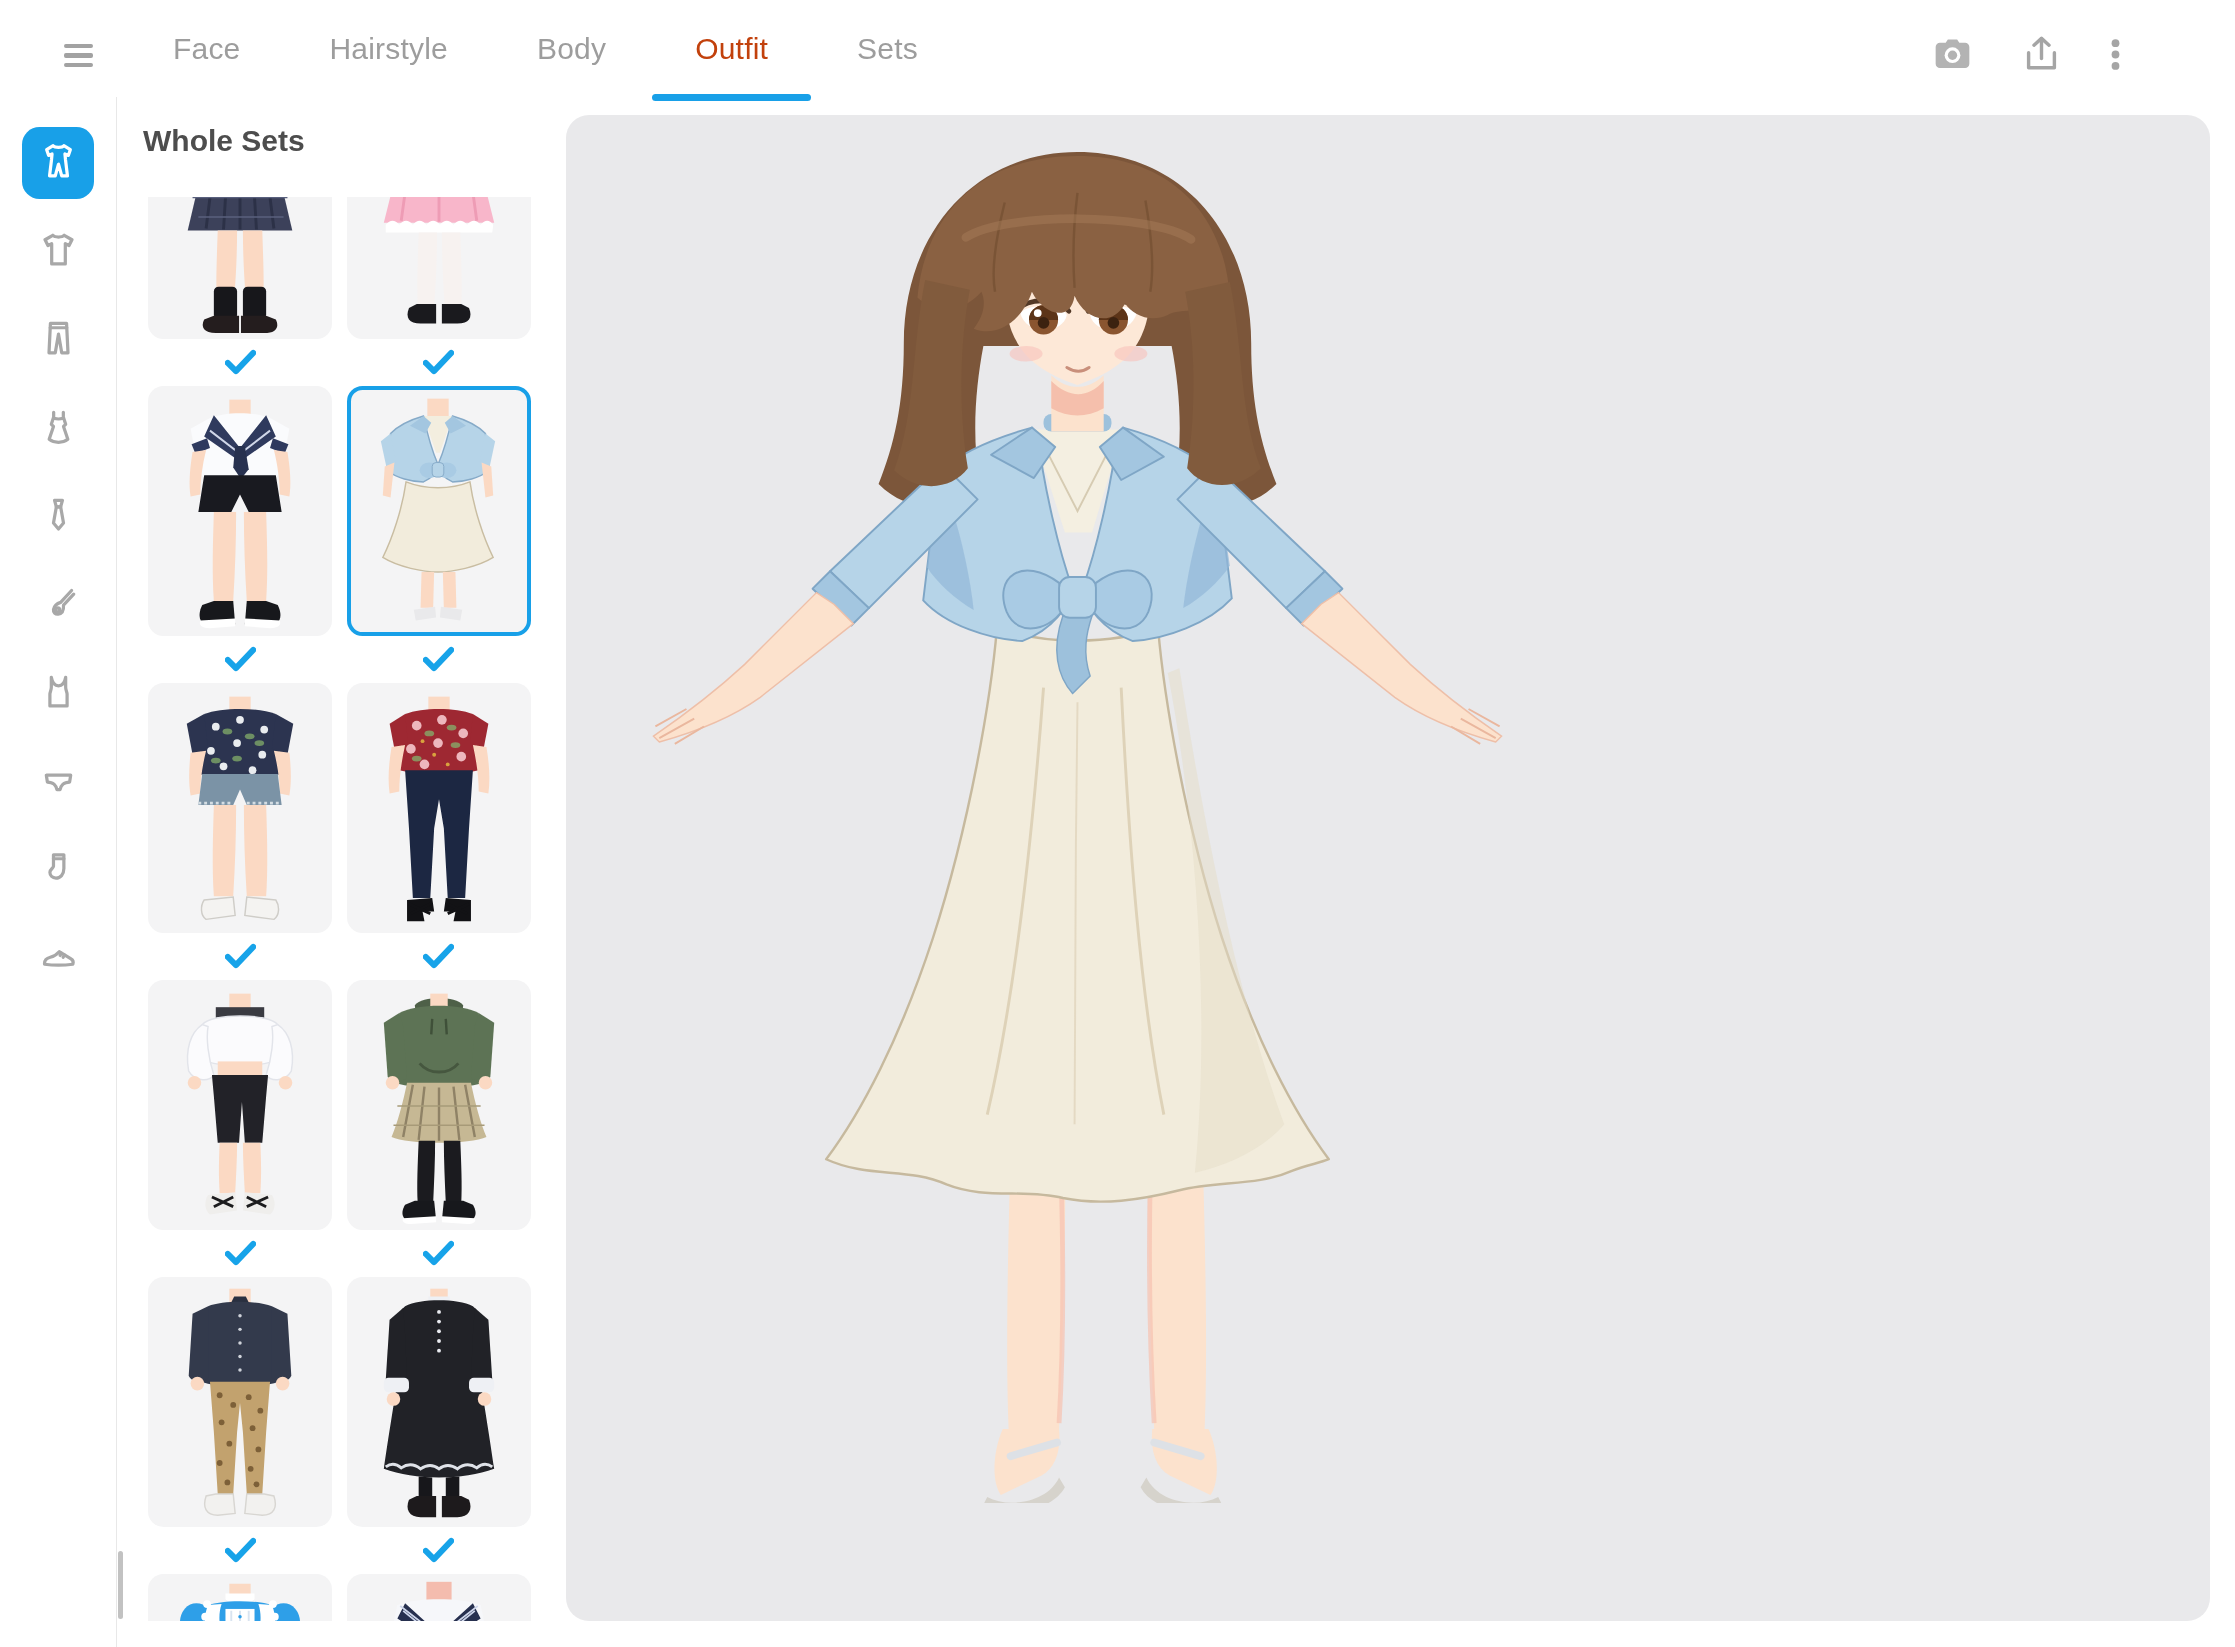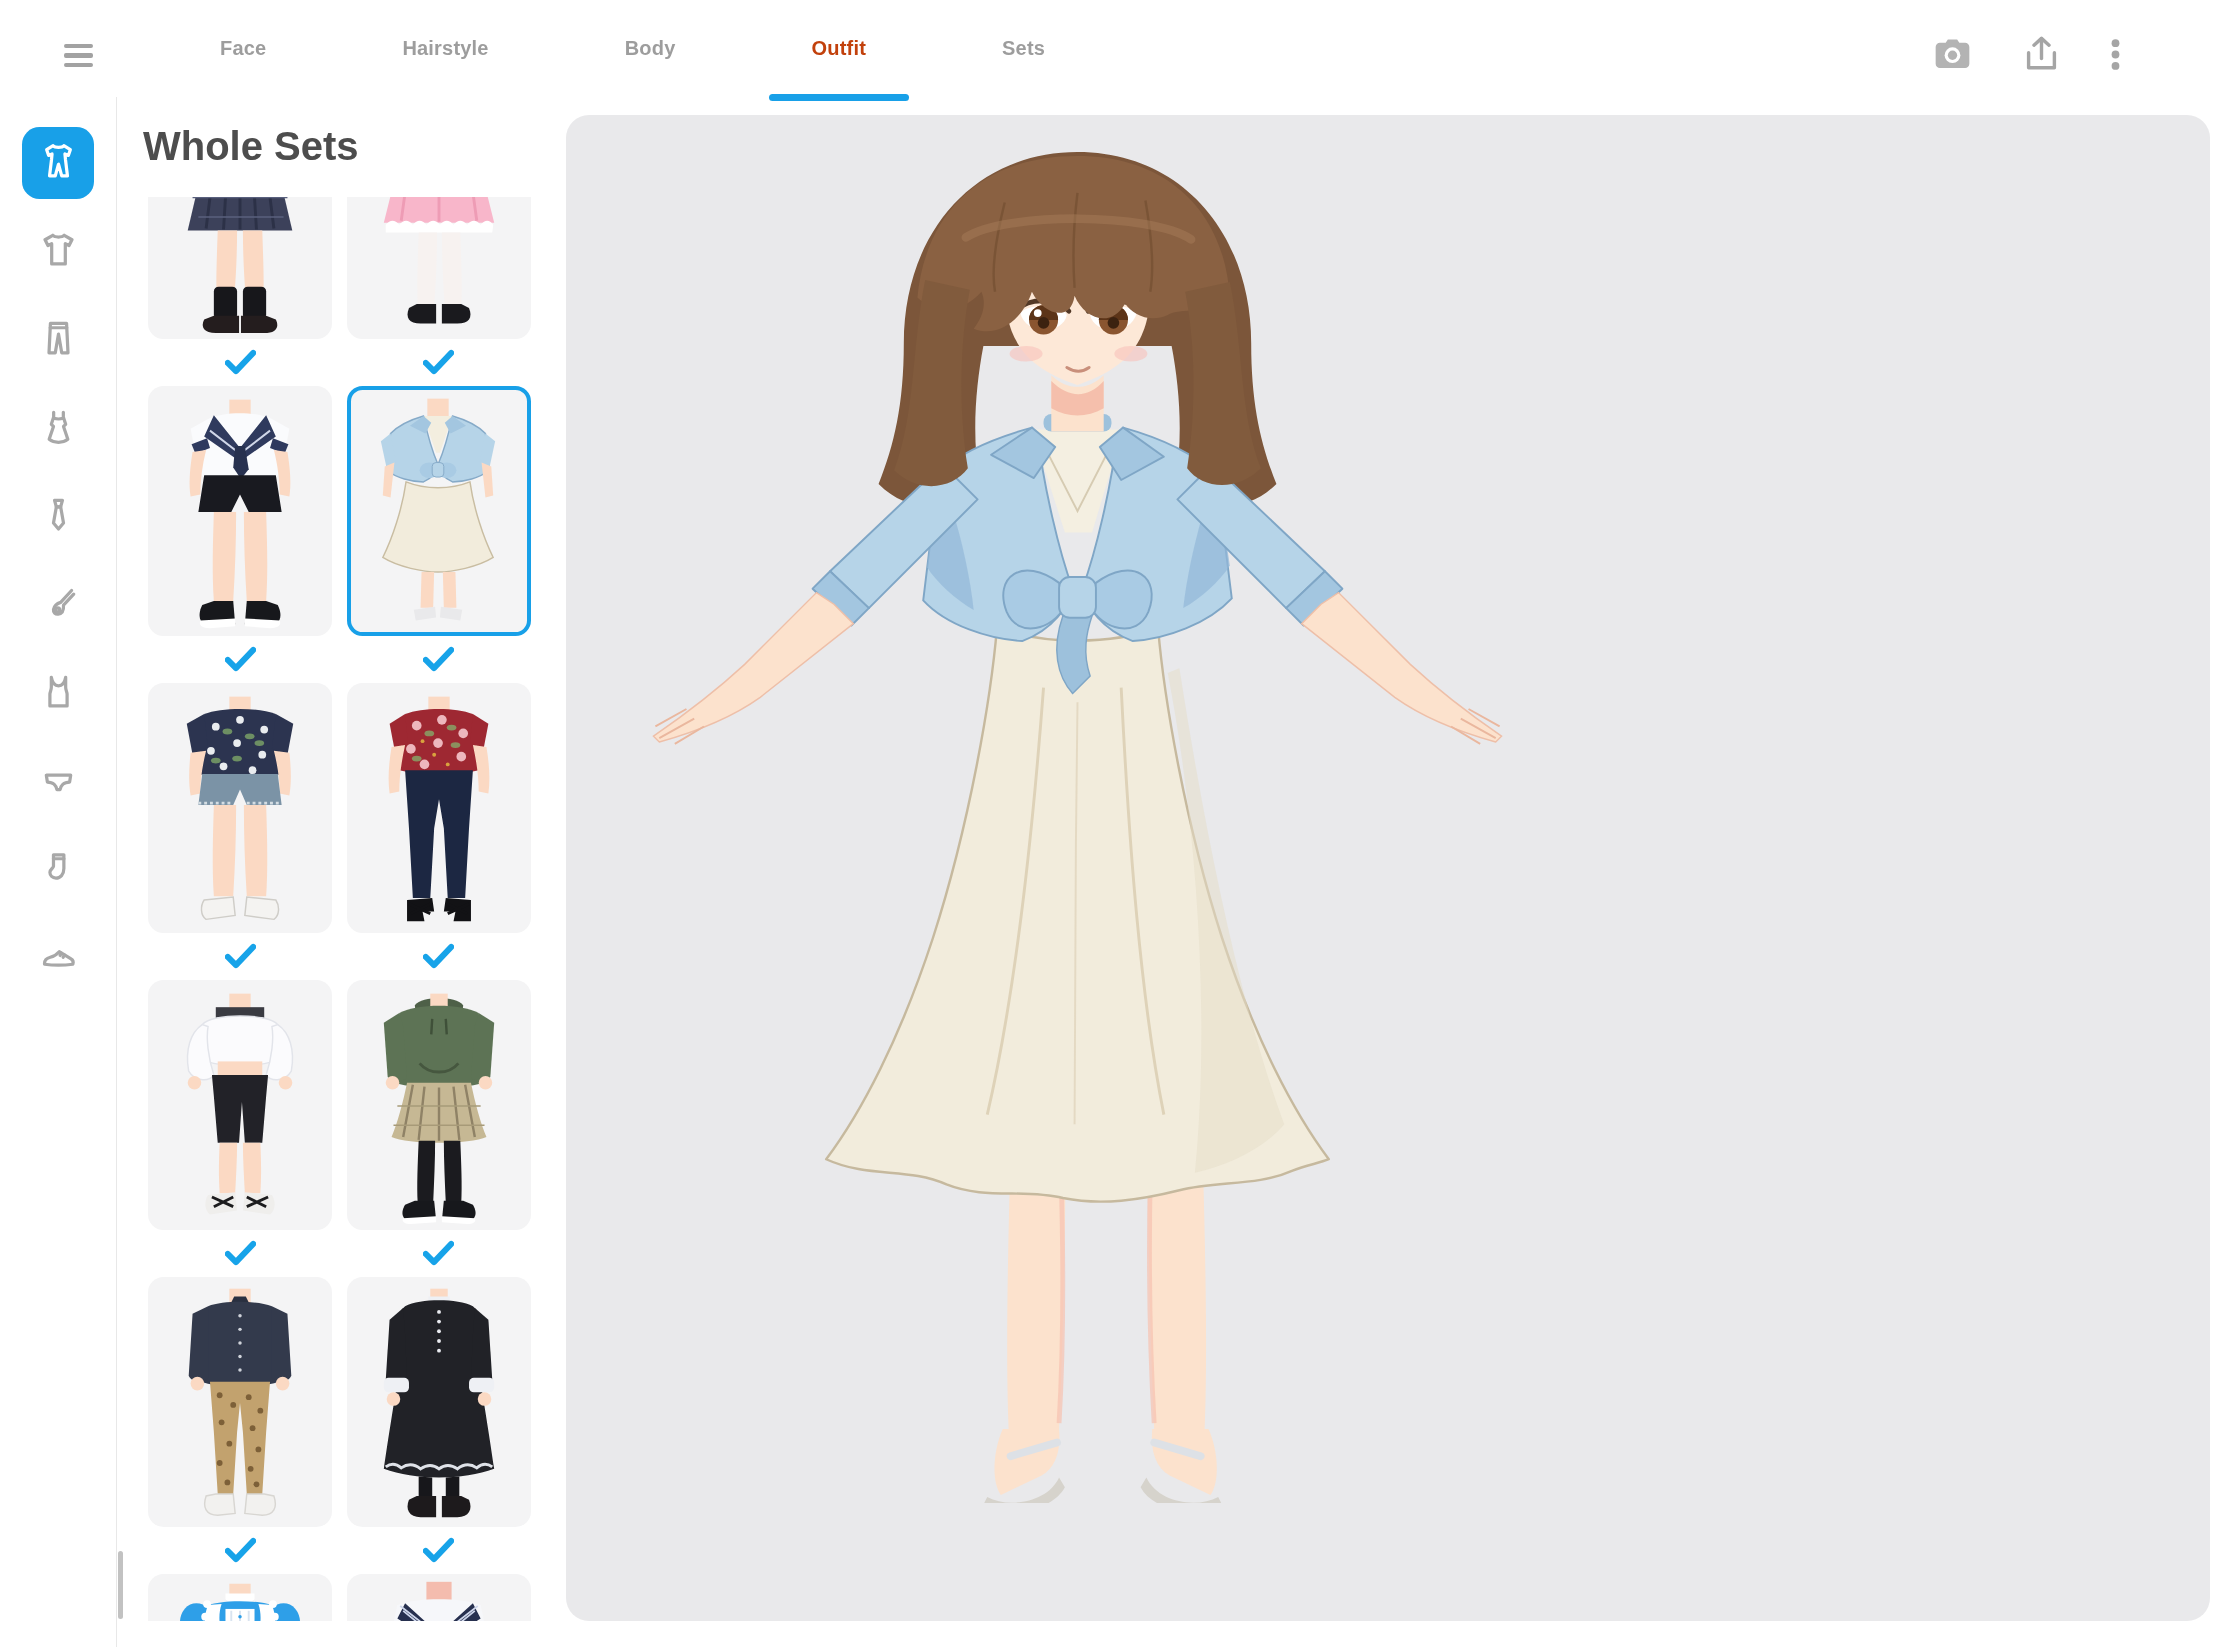--- a/index.html
+++ b/index.html
@@ -5,39 +5,39 @@
   html,body{margin:0;padding:0;background:#ffffff;width:2236px;height:1648px;overflow:hidden;
     font-family:"Liberation Sans",sans-serif;-webkit-font-smoothing:antialiased;}
   #app{position:relative;width:2236px;height:1648px;background:#fff;}
 
   
   #topbar{position:absolute;left:0;top:0;width:2236px;height:97px;background:#fff;z-index:5;}
   #hamburger{position:absolute;left:64px;top:43px;width:31px;height:25px;border:none;background:none;cursor:pointer;padding:0;}
   #hamburger span{display:block;width:29px;height:4.4px;border-radius:1.9px;background:#a2a2a2;margin-bottom:5.3px;}
   #tabs{position:absolute;left:173px;top:0;height:97px;display:flex;align-items:center;gap:89px;}
   .tab{position:relative;border:none;background:none;padding:0;height:97px;display:flex;align-items:center;
-       font-family:"Liberation Sans",sans-serif;font-size:20px;font-weight:700;color:#9d9d9d;cursor:pointer;letter-spacing:0.2px;margin-left:47px;}
+       font-family:"Liberation Sans",sans-serif;font-size:30px;font-weight:400;color:#9d9d9d;cursor:pointer;letter-spacing:0.2px;}
   .tab.active{color:#c2410c;}
   .tab.active::after{content:"";position:absolute;left:-43px;right:-43px;bottom:-3.9px;height:6.8px;border-radius:3.9px;background:#18a0e8;}
   .action-btn{border:none;background:none;cursor:pointer;padding:0;margin:0;width:47px;height:47px;display:flex;align-items:center;justify-content:center;}
   .action-btn.camera{position:absolute;left:1929px;top:31px;}
   .action-btn.share{position:absolute;left:2018px;top:31px;}
   .action-btn.kebab{position:absolute;left:2092px;top:31px;}
 
   
   #sidebar{position:absolute;left:0;top:97px;width:116px;height:1551px;background:#fff;border-right:1.9px solid #e8e8e8;z-index:4;}
   #side-items{position:absolute;left:22px;top:30px;display:flex;flex-direction:column;gap:16.5px;}
   .side-slot{width:72px;height:72px;border-radius:17.5px;border:none;background:none;cursor:pointer;
              display:flex;align-items:center;justify-content:center;padding:0;}
   .side-slot.selected{background:#18a0e8;}
   .side-slot svg{width:43px;height:43px;}
 
   
   #panel{position:absolute;left:118px;top:97px;width:447px;height:1551px;background:#fff;z-index:3;}
-  #panel-title{position:absolute;left:25px;top:27px;margin:0;font-size:40px;font-weight:700;color:#4d4d4d;}
+  #panel-title{position:absolute;left:25px;top:27px;margin:0;font-size:30px;font-weight:700;color:#4d4d4d;}
   #list-viewport{position:absolute;left:0;top:100px;width:447px;height:1424px;overflow:hidden;}
   #grid{margin-top:-108px;display:grid;grid-template-columns:184px 184px;column-gap:14.6px;grid-auto-rows:297px;padding-left:30px;}
   .cell{width:184px;}
   .tile{position:relative;width:184px;height:250px;border-radius:15.5px;background:#f4f4f5;border:none;
         padding:0;cursor:pointer;overflow:hidden;box-sizing:border-box;display:block;}
   .tile.selected{border:4.9px solid #18a0e8;}
   .tile svg{position:absolute;left:0;top:0;width:184px;height:250px;}
   .tile.selected svg{left:-4.9px;top:-4.9px;}
   .check{height:47px;display:flex;align-items:flex-start;justify-content:center;padding-top:9.7px;box-sizing:border-box;}
   .check svg{width:31px;height:26px;}

